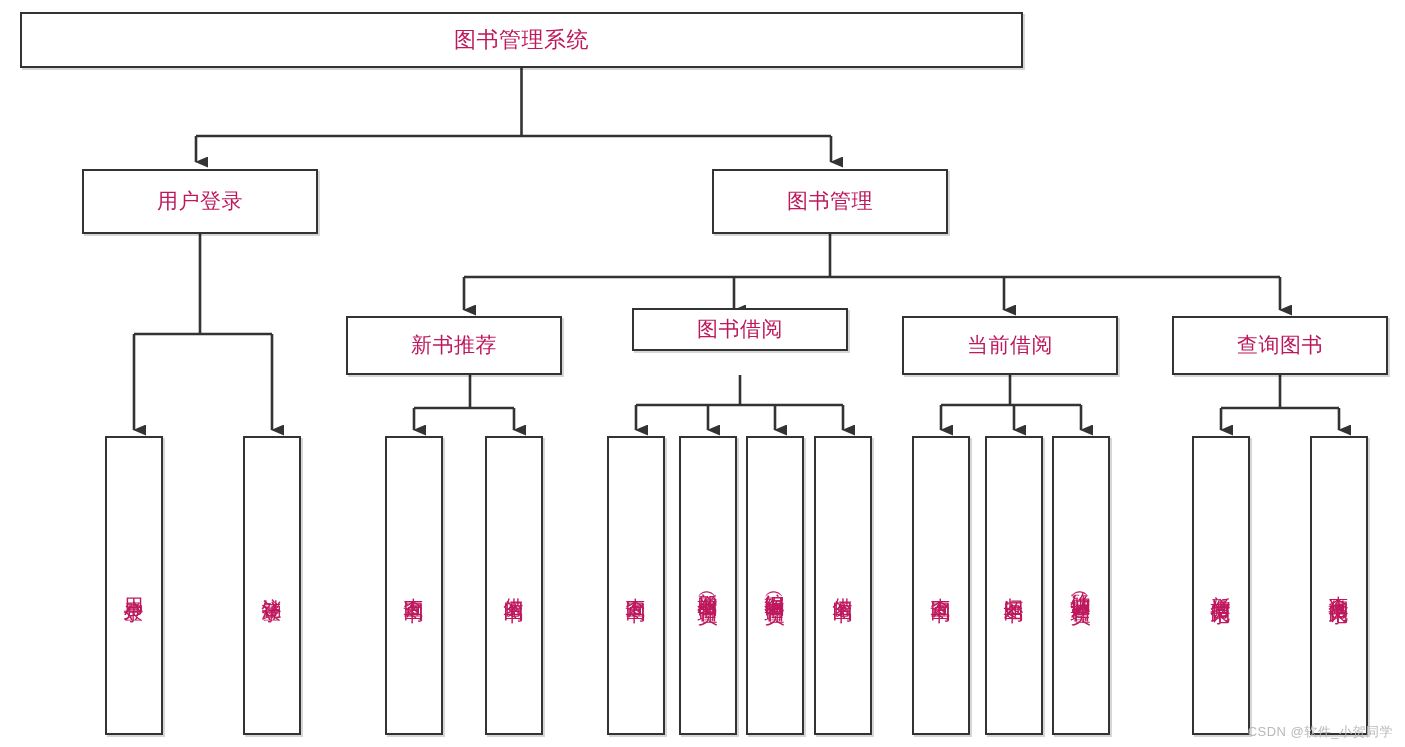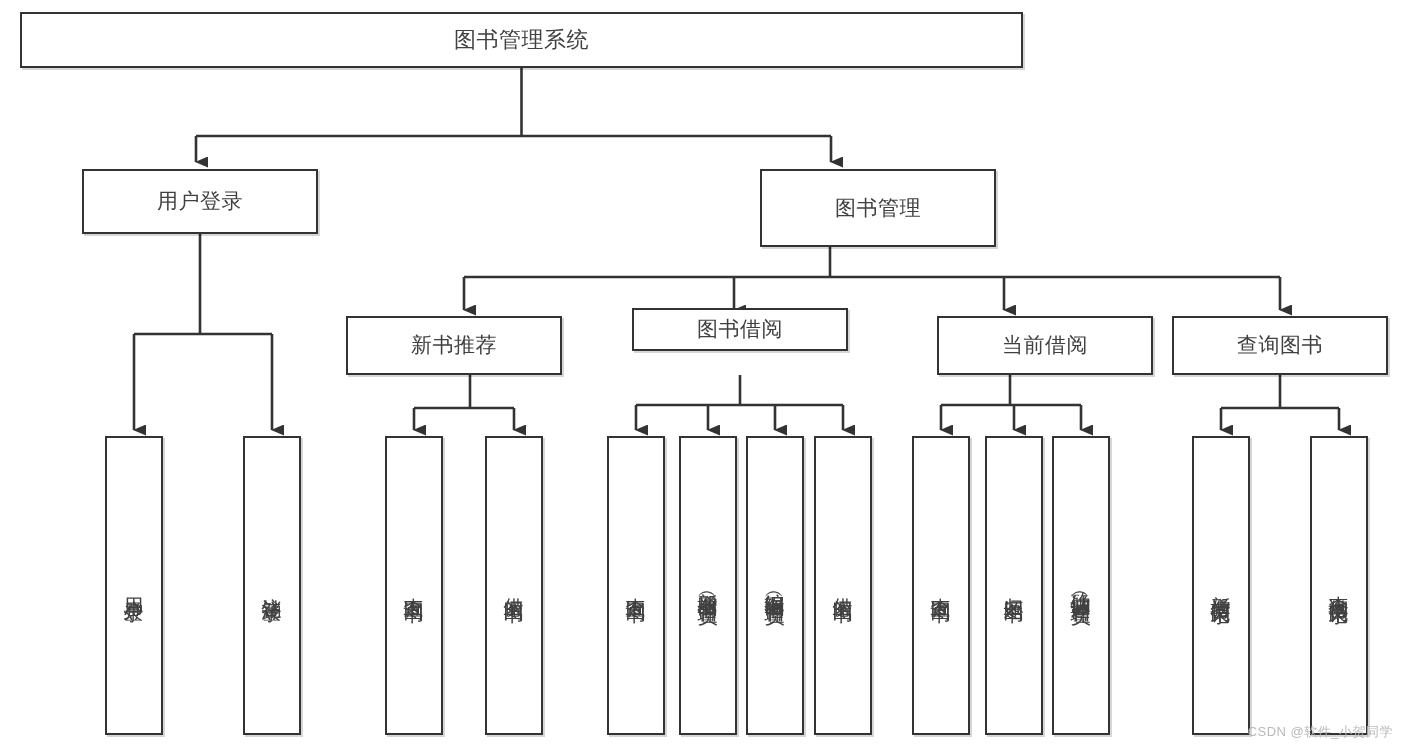--- a/index.html
+++ b/index.html
@@ -28,21 +28,21 @@
     position: absolute;
     box-sizing: border-box;
     border: 2.5px solid #333333;
     background: #ffffff;
     display: flex;
     align-items: center;
     justify-content: center;
     box-shadow: 2px 2px 0 rgba(0,0,0,0.16);
   }
   .node-label {
-    color: #404040;
+    color: #be185d;
     font-size: 21px;
     line-height: 1.18;
     letter-spacing: 0.5px;
     text-align: right;
     white-space: nowrap;
   }
   .node-box.vertical .node-label {
     writing-mode: vertical-rl;
     text-orientation: upright;
     font-size: 20px;
@@ -116,31 +116,31 @@
     </g>
   </svg>
 
   <div class="node-box root" style="left:20px; top:12px; width:1003px; height:56px;">
     <span class="node-label">图书管理系统</span>
   </div>
 
   <div class="node-box" style="left:82px; top:169px; width:236px; height:65px;">
     <span class="node-label">用户登录</span>
   </div>
-  <div class="node-box" style="left:712px; top:169px; width:236px; height:78px;margin-left:48px;">
+  <div class="node-box" style="left:712px; top:169px; width:236px; height:65px;">
     <span class="node-label">图书管理</span>
   </div>
 
   <div class="node-box" style="left:346px; top:316px; width:216px; height:59px;">
     <span class="node-label">新书推荐</span>
   </div>
   <div class="node-box" style="left:632px; top:308px; width:216px; height:43px;">
     <span class="node-label">图书借阅</span>
   </div>
-  <div class="node-box" style="left:902px; top:316px; width:216px; height:59px;margin-left:35px;">
+  <div class="node-box" style="left:902px; top:316px; width:216px; height:59px;">
     <span class="node-label">当前借阅</span>
   </div>
   <div class="node-box" style="left:1172px; top:316px; width:216px; height:59px;">
     <span class="node-label">查询图书</span>
   </div>
 
   <div class="node-box vertical" style="left:105px; top:436px; width:58px; height:299px;">
     <span class="node-label">用户登录</span>
   </div>
   <div class="node-box vertical" style="left:243px; top:436px; width:58px; height:299px;">

